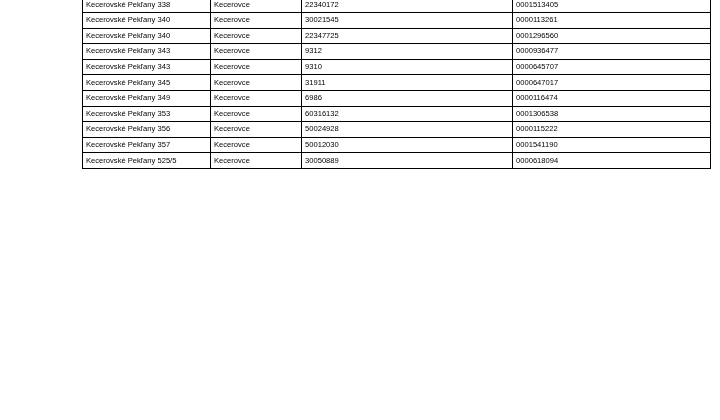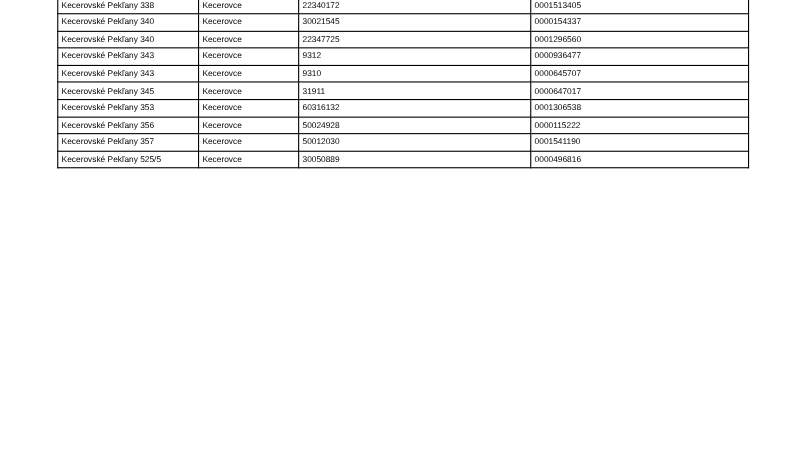--- a/index.html
+++ b/index.html
@@ -14,21 +14,21 @@
     font-family: "Liberation Sans", sans-serif;
   }
   .page {
     position: relative;
     width: 720px;
     height: 420px;
     background: #ffffff;
   }
   .table-wrap {
     position: absolute;
-    left: 52px;
+    left: 82px;
     top: 0px;
     width: 628px;
   }
   table.addr {
     border-collapse: collapse;
     width: 628px;
     table-layout: fixed;
     font-size: 7.6px;
     color: #000000;
   }
@@ -68,21 +68,21 @@
           <tr>
             <td>Kecerovské Pekľany 338</td>
             <td>Kecerovce</td>
             <td>22340172</td>
             <td>0001513405</td>
           </tr>
           <tr>
             <td>Kecerovské Pekľany 340</td>
             <td>Kecerovce</td>
             <td>30021545</td>
-            <td>0000154337</td>
+            <td>0000113261</td>
           </tr>
           <tr>
             <td>Kecerovské Pekľany 340</td>
             <td>Kecerovce</td>
             <td>22347725</td>
             <td>0001296560</td>
           </tr>
           <tr>
             <td>Kecerovské Pekľany 343</td>
             <td>Kecerovce</td>
@@ -95,20 +95,26 @@
             <td>9310</td>
             <td>0000645707</td>
           </tr>
           <tr>
             <td>Kecerovské Pekľany 345</td>
             <td>Kecerovce</td>
             <td>31911</td>
             <td>0000647017</td>
           </tr>
           <tr>
+            <td>Kecerovské Pekľany 349</td>
+            <td>Kecerovce</td>
+            <td>6986</td>
+            <td>0000116474</td>
+          </tr>
+          <tr>
             <td>Kecerovské Pekľany 353</td>
             <td>Kecerovce</td>
             <td>60316132</td>
             <td>0001306538</td>
           </tr>
           <tr>
             <td>Kecerovské Pekľany 356</td>
             <td>Kecerovce</td>
             <td>50024928</td>
             <td>0000115222</td>
@@ -116,18 +122,18 @@
           <tr>
             <td>Kecerovské Pekľany 357</td>
             <td>Kecerovce</td>
             <td>50012030</td>
             <td>0001541190</td>
           </tr>
           <tr>
             <td>Kecerovské Pekľany 525/5</td>
             <td>Kecerovce</td>
             <td>30050889</td>
-            <td>0000496816</td>
+            <td>0000618094</td>
           </tr>
         </tbody>
     </table>
   </div>
 </div>
 
 </body></html>

